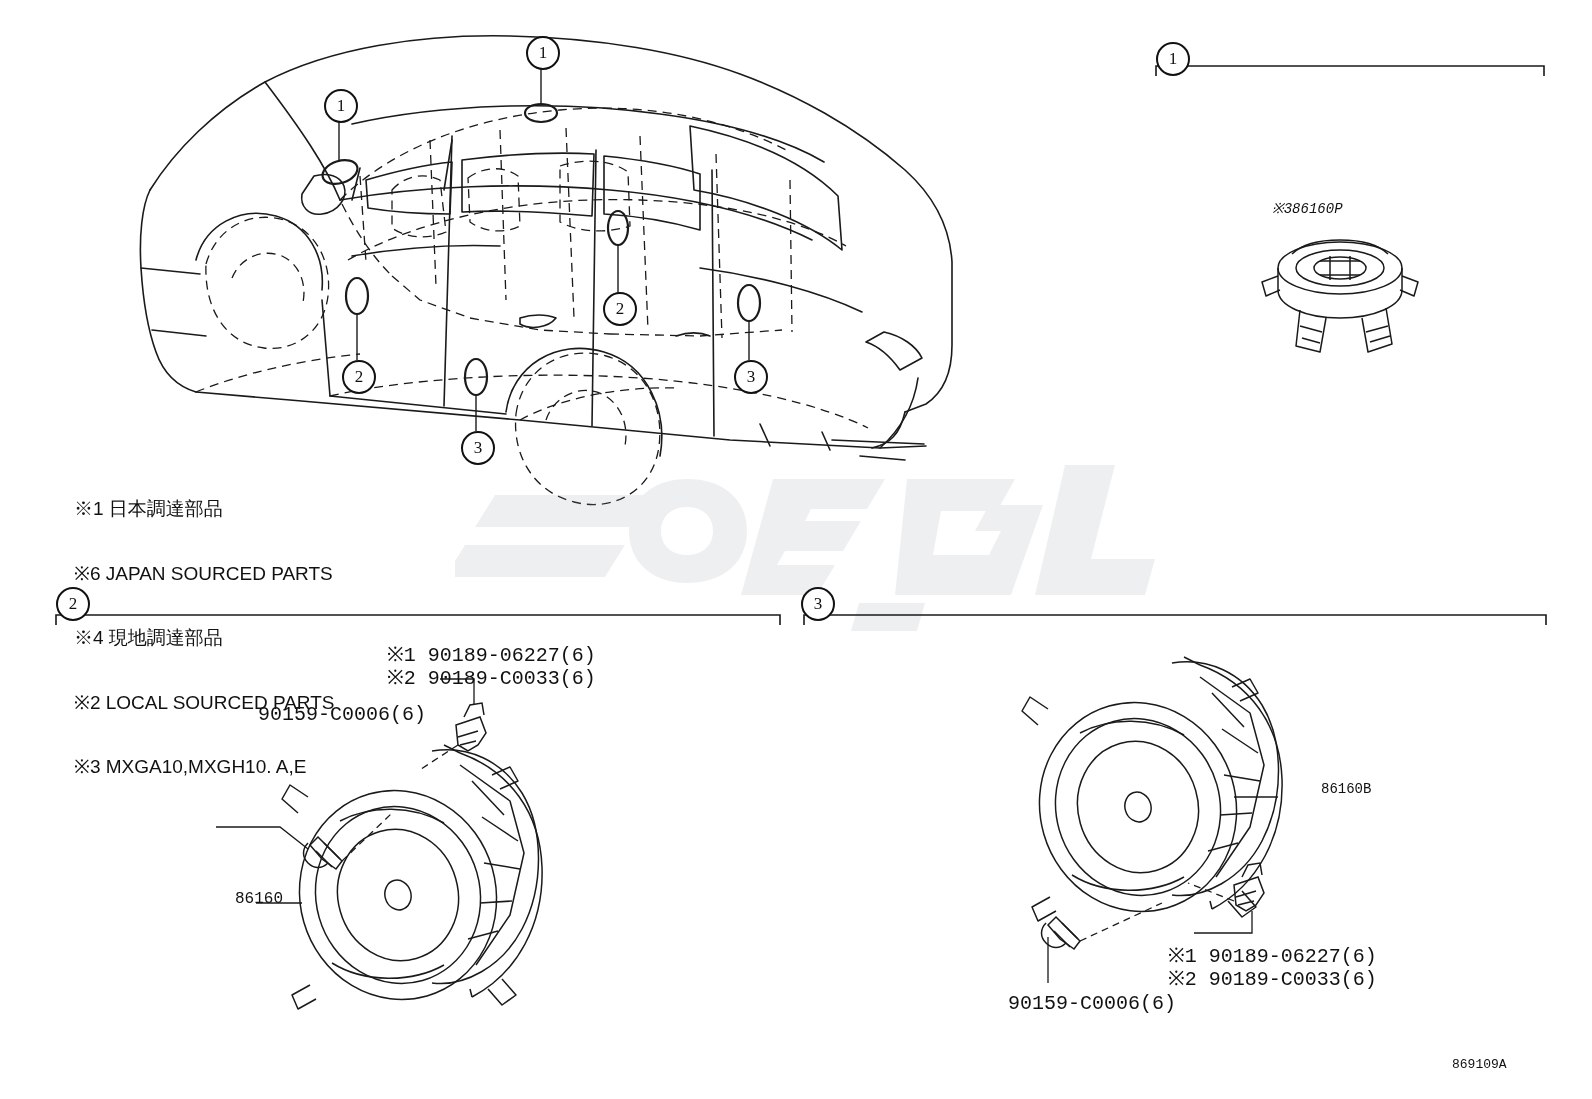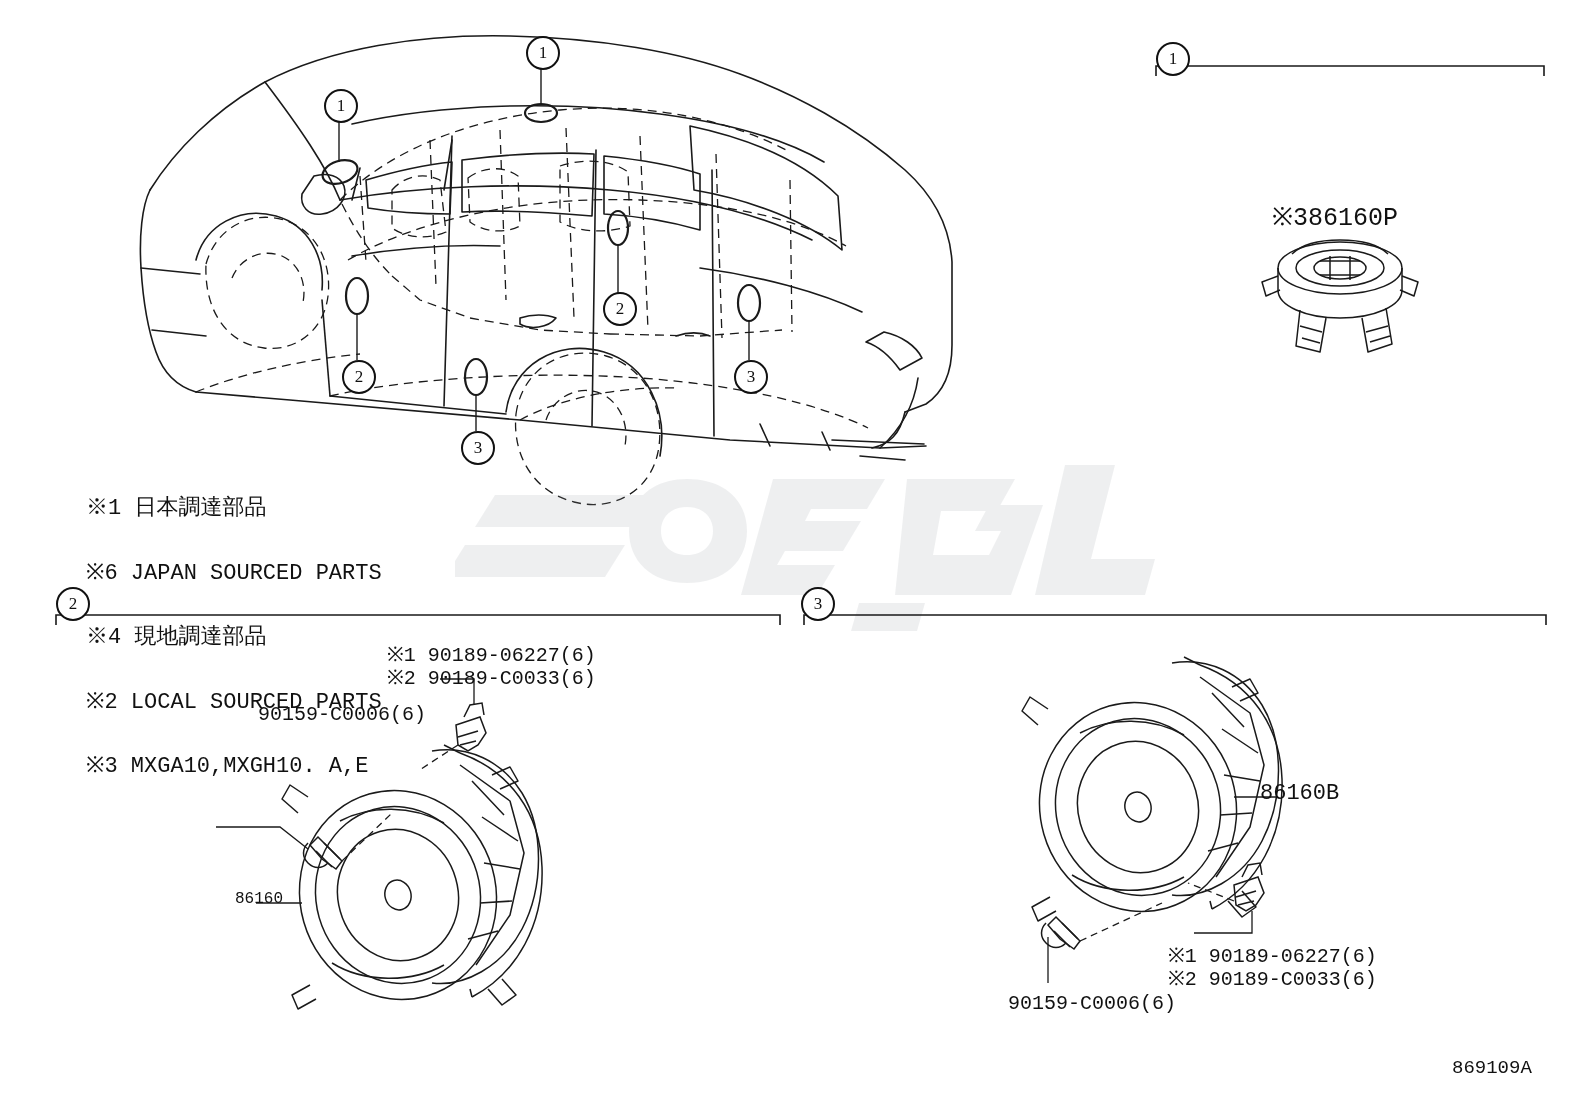--- a/index.html
+++ b/index.html
@@ -4,22 +4,22 @@
 <style>
   html,body{margin:0;padding:0;background:#ffffff;}
   body{width:1592px;height:1099px;position:relative;overflow:hidden;
        font-family:"Liberation Sans",sans-serif;color:#111;}
   .diagram{position:absolute;inset:0;}
   svg{position:absolute;top:0;left:0;}
   .lbl{position:absolute;white-space:pre;font-family:"Liberation Mono",monospace;color:#111;}
   .callout{position:absolute;width:30px;height:30px;border:2px solid #111;border-radius:50%;
            display:flex;align-items:center;justify-content:center;font-size:17px;
            font-family:"Liberation Serif",serif;background:#fff;}
-  .legend{position:absolute;font-size:22px;line-height:21.5px;white-space:pre;
-          font-family:Liberation Mono, monospace;margin-left:12px;}
+  .legend{position:absolute;font-size:19px;line-height:21.5px;white-space:pre;
+          font-family:Liberation Sans, sans-serif;}
   #wm{position:absolute;left:455px;top:435px;width:720px;height:200px;opacity:.16;}
 </style>
 </head>
 <body>
 
 <div class="diagram">
 
   <svg width="1000" height="600" viewBox="0 0 1000 600">
     <g fill="none" stroke="#1a1a1a" stroke-width="1.6" stroke-linejoin="round" stroke-linecap="round">
 
@@ -168,21 +168,21 @@
       <path d="M160 286 L182 292 M162 298 L180 303"></path>
       <path d="M226 292 L248 286 M230 302 L250 296"></path>
 
       <path d="M138 236 L122 242 L126 256 L140 250"></path>
       <path d="M262 236 L278 242 L274 256 L260 250"></path>
 
       <path d="M152 214 C160 206 176 200 200 200 C224 200 240 206 248 214"></path>
     </g>
   </svg>
   <div class="callout" style="left:1156px;top:42px;">1</div>
-  <div class="lbl" style="left:1272px;top:198px;font-size:25px;">※386160P</div>
+  <div class="lbl" style="left:1272px;top:198px;font-size:14px;font-style:italic;">※386160P</div>
 
   <svg width="780" height="470" viewBox="0 0 780 470" style="left:40px;top:585px;position:absolute;">
     <g fill="none" stroke="#1a1a1a" stroke-width="1.6">
       <path d="M16 40 L16 30 L740 30 L740 40"></path>
     </g>
 
     <g fill="none" stroke="#1a1a1a" stroke-width="1.5" stroke-linejoin="round">
       <ellipse cx="358" cy="310" rx="98" ry="105" transform="rotate(-16 358 310)"></ellipse>
       <ellipse cx="358" cy="310" rx="82" ry="89" transform="rotate(-16 358 310)"></ellipse>
       <ellipse cx="358" cy="310" rx="60" ry="66" transform="rotate(-16 358 310)"></ellipse>
@@ -288,20 +288,20 @@
     <g fill="none" stroke="#1a1a1a" stroke-width="1.3" stroke-dasharray="7 5">
       <path d="M290 356 L372 318"></path>
     </g>
     <g fill="none" stroke="#1a1a1a" stroke-width="1.3">
       <path d="M258 352 L258 392 L258 398"></path>
     </g>
   </svg>
 
   <div class="callout" style="left:801px;top:587px;">3</div>
 
-  <div class="lbl" style="left:1260px;top:781px;font-size:22px;">86160B</div>
+  <div class="lbl" style="left:1321px;top:781px;font-size:14px;">86160B</div>
   <div class="lbl" style="left:1168px;top:941px;font-size:20px;">※1 90189-06227(6)</div>
   <div class="lbl" style="left:1168px;top:964px;font-size:20px;">※2 90189-C0033(6)</div>
   <div class="lbl" style="left:1008px;top:992px;font-size:20px;">90159-C0006(6)</div>
 
-  <div class="lbl" style="left:1452px;top:1057px;font-size:19px;">869109A</div>
+  <div class="lbl" style="left:1452px;top:1057px;font-size:13px;">869109A</div>
 
 </div>
 
 </body></html>

